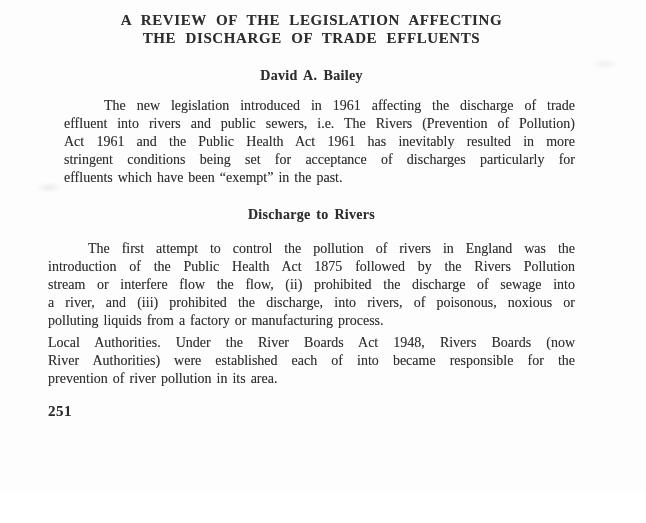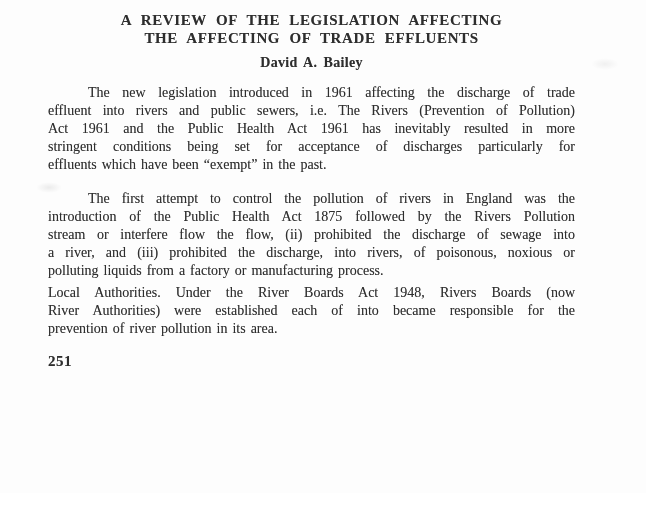--- a/index.html
+++ b/index.html
@@ -24,30 +24,30 @@
     margin-top: 11px;
     text-align: center;
     font-weight: bold;
     font-size: 15px;
     line-height: 18px;
     word-spacing: 5px;
     letter-spacing: 0.6px;
   }
   .tline { display: block; }
   .author {
-    margin-top: 7px;
+    margin-top: 20px;
     text-align: center;
     font-weight: bold;
     font-size: 14px;
     line-height: 18px;
     word-spacing: 2.5px;
     letter-spacing: 0.3px;
   }
   .para { margin: 0; }
-  .p1 { margin-top: 12px; }
+  .p1 { margin-top: 12px; margin-left: 16px; }
   .p2 { margin-top: 16px; }
   .p3 { margin-top: 4px; }
   .line {
     font-size: 14px;
     line-height: 18px;
     text-align: justify;
     text-align-last: justify;
     word-spacing: 0.5px;
   }
   .line.lastline {
@@ -88,33 +88,34 @@
 <body>
 
 <div class="page">
   <div class="smudge s1"></div>
   <div class="smudge s2"></div>
 
   <div class="content">
 
     <h1 class="title">
       <span class="tline">A REVIEW OF THE LEGISLATION AFFECTING</span>
-      <span class="tline">THE AFFECTING OF TRADE EFFLUENTS</span>
+      <span class="tline">THE DISCHARGE OF TRADE EFFLUENTS</span>
     </h1>
 
     <div class="author">David A. Bailey</div>
 
     <div class="para p1">
       <div class="line indent">The new legislation introduced in 1961 affecting the discharge of trade</div>
       <div class="line">effluent into rivers and public sewers, i.e. The Rivers (Prevention of Pollution)</div>
       <div class="line">Act 1961 and the Public Health Act 1961 has inevitably resulted in more</div>
       <div class="line">stringent conditions being set for acceptance of discharges particularly for</div>
       <div class="line lastline">effluents which have been “exempt” in the past.</div>
     </div>
 
+    <h2 class="heading">Discharge to Rivers</h2>
 
     <div class="para p2">
       <div class="line indent">The first attempt to control the pollution of rivers in England was the</div>
       <div class="line">introduction of the Public Health Act 1875 followed by the Rivers Pollution</div>
       <div class="line">stream or interfere flow the flow, (ii) prohibited the discharge of sewage into</div>
       <div class="line">a river, and (iii) prohibited the discharge, into rivers, of poisonous, noxious or</div>
       <div class="line lastline">polluting liquids from a factory or manufacturing process.</div>
     </div>
 
     <div class="para p3">

